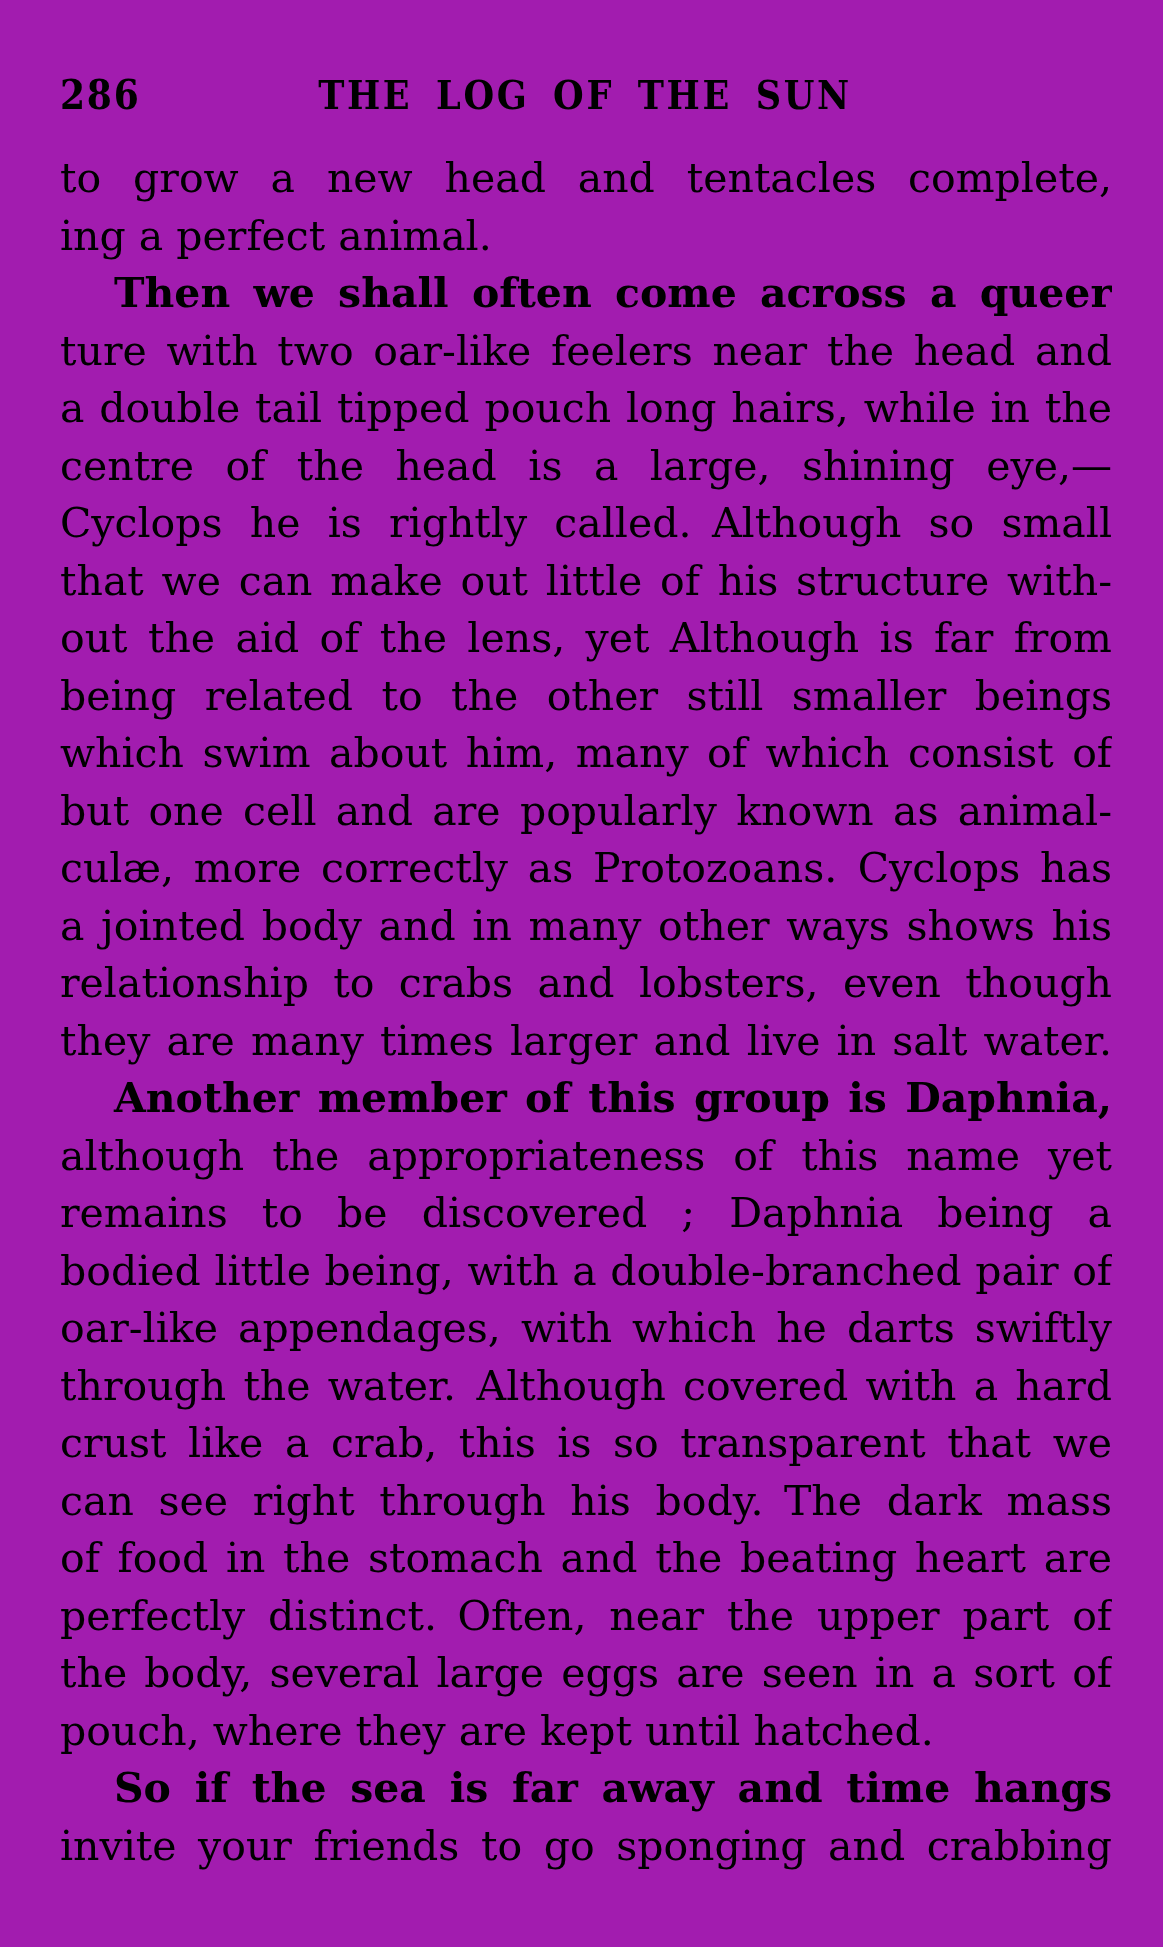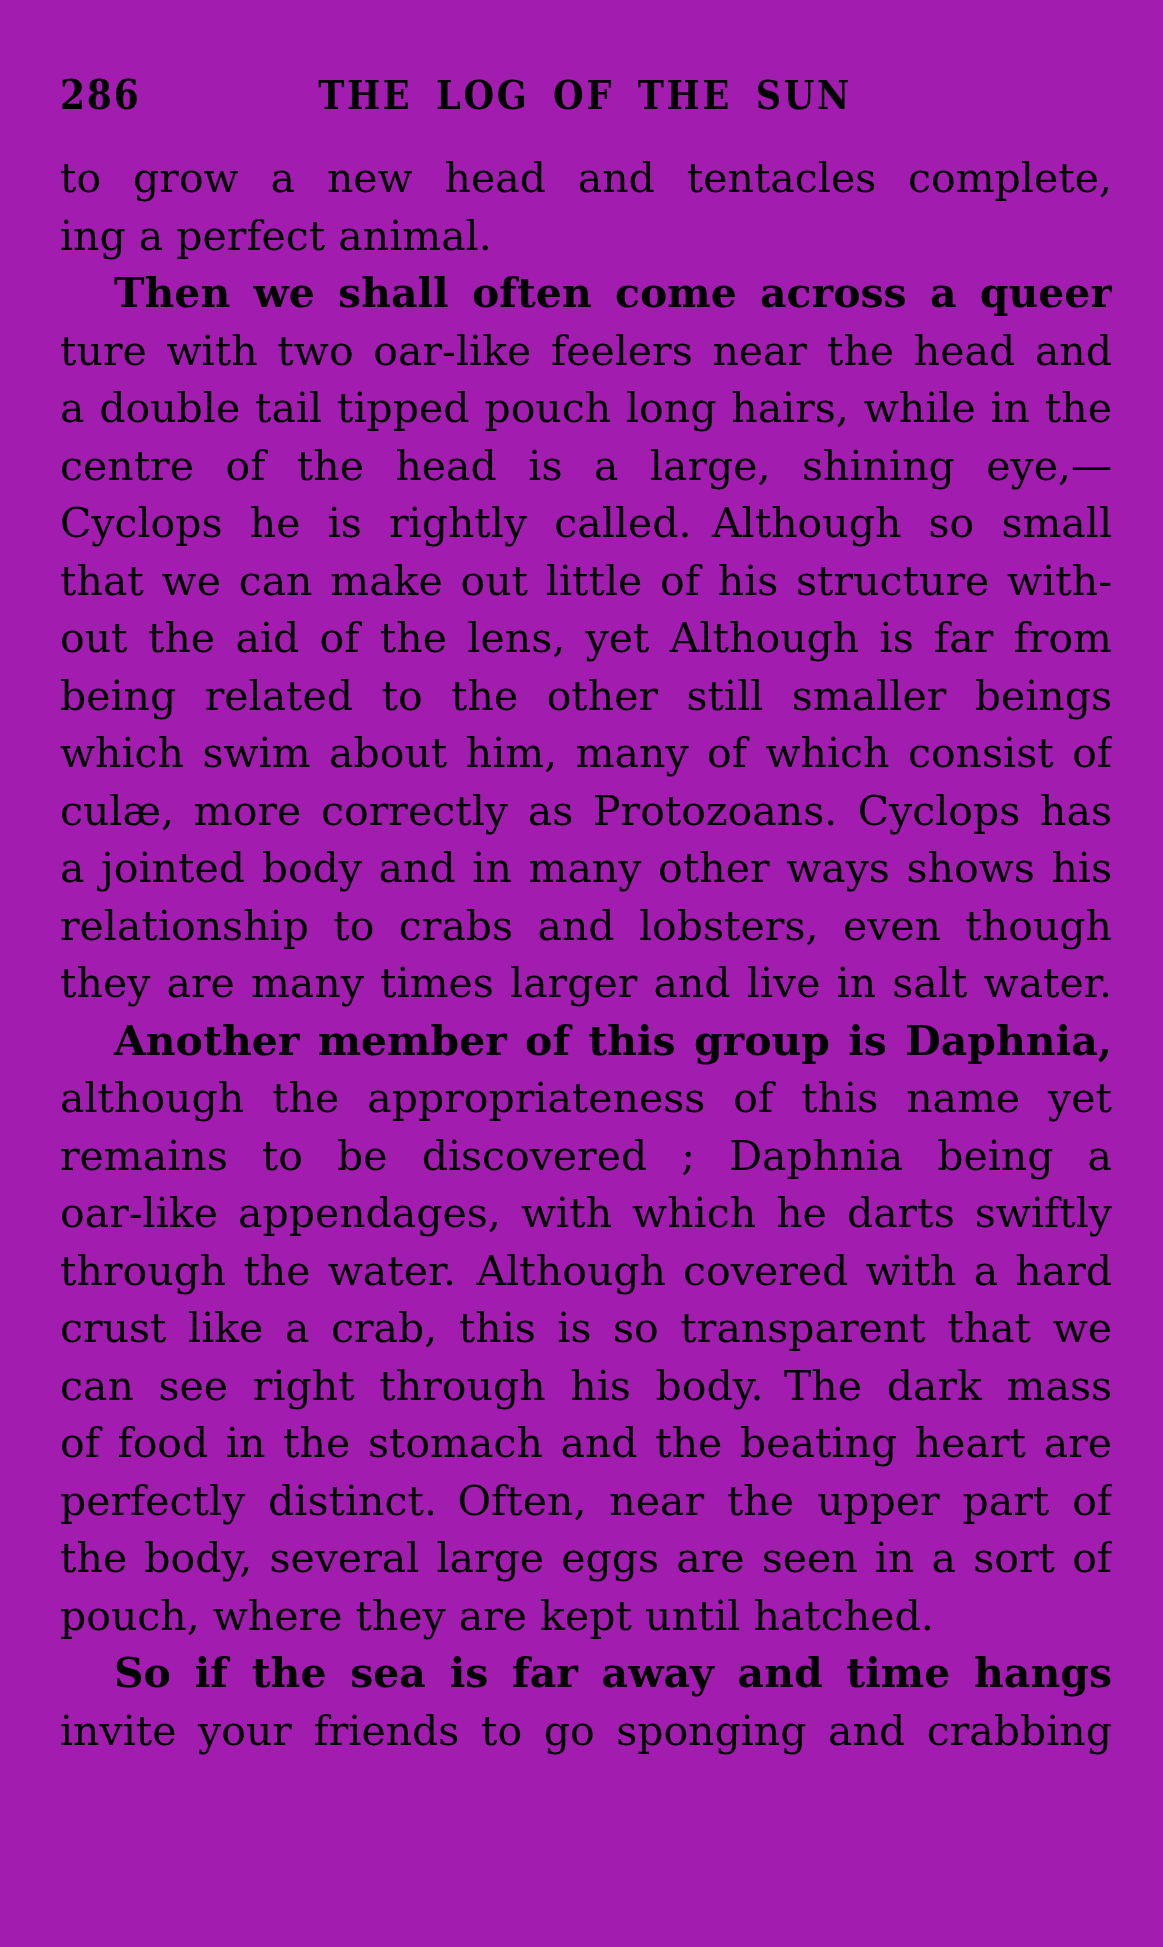--- a/index.html
+++ b/index.html
@@ -91,30 +91,32 @@
     <div class="paragraph">
       <div class="line indent">Then we shall often come across a queer crea-</div>
       <div class="line">ture with two oar-like feelers near the head and</div>
       <div class="line">a double tail tipped pouch long hairs, while in the</div>
       <div class="line">centre of the head is a large, shining eye,—</div>
       <div class="line">Cyclops he is rightly called. Although so small</div>
       <div class="line">that we can make out little of his structure with-</div>
       <div class="line">out the aid of the lens, yet Although is far from</div>
       <div class="line">being related to the other still smaller beings</div>
       <div class="line">which swim about him, many of which consist of</div>
+      <div class="line">but one cell and are popularly known as animal-</div>
       <div class="line">culæ, more correctly as Protozoans. Cyclops has</div>
       <div class="line">a jointed body and in many other ways shows his</div>
       <div class="line">relationship to crabs and lobsters, even though</div>
       <div class="line">they are many times larger and live in salt water.</div>
     </div>
 
     <div class="paragraph">
       <div class="line indent">Another member of this group is Daphnia,</div>
       <div class="line">although the appropriateness of this name yet</div>
       <div class="line">remains to be discovered ; Daphnia being a chunky-</div>
+      <div class="line">bodied little being, with a double-branched pair of</div>
       <div class="line">oar-like appendages, with which he darts swiftly</div>
       <div class="line">through the water. Although covered with a hard</div>
       <div class="line">crust like a crab, this is so transparent that we</div>
       <div class="line">can see right through his body. The dark mass</div>
       <div class="line">of food in the stomach and the beating heart are</div>
       <div class="line">perfectly distinct. Often, near the upper part of</div>
       <div class="line">the body, several large eggs are seen in a sort of</div>
       <div class="line endline">pouch, where they are kept until hatched.</div>
     </div>
 

